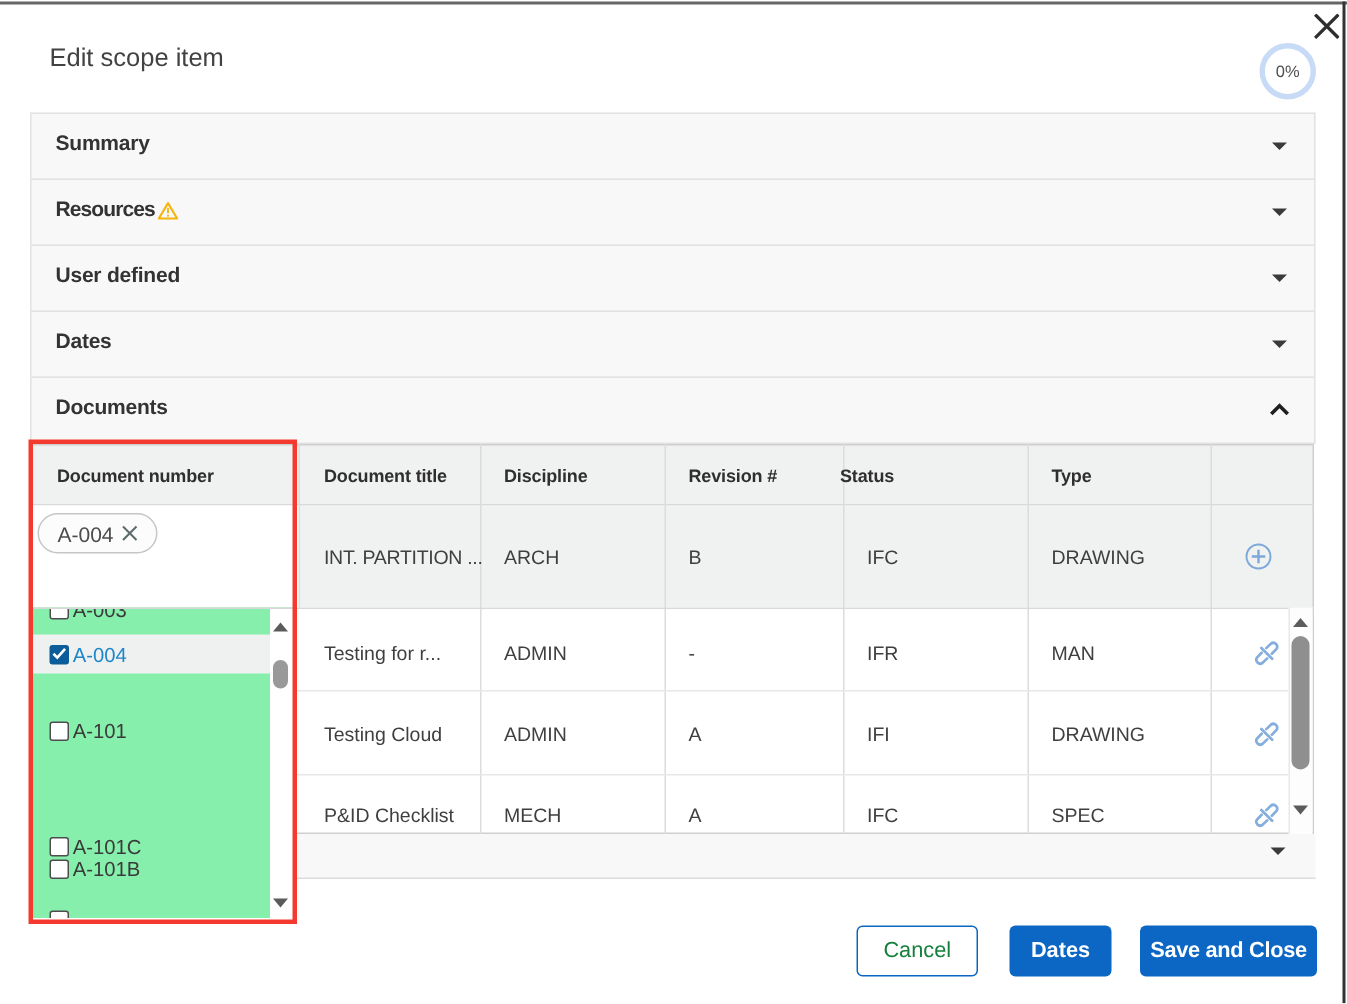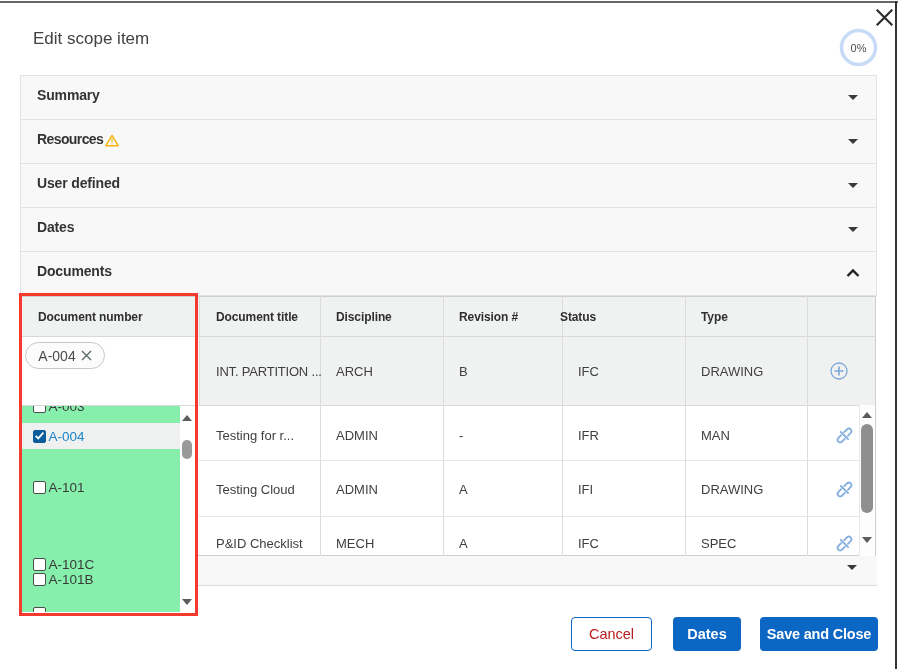--- a/index.html
+++ b/index.html
@@ -183,17 +183,17 @@
       </div>
 
     <div class="abs" style="left:159px; top:0; width:17px; height:207px; background:#fff;"></div>
     <div class="abs" style="left:161px; top:9px; width:0; height:0; border-left:5px solid transparent; border-right:5px solid transparent; border-bottom:6px solid #5b5b5b;"></div>
     <div class="abs" style="left:161px; top:34px; width:10px; height:19px; background:#999; border-radius:5px;"></div>
     <div class="abs" style="left:161px; top:193px; width:0; height:0; border-left:5px solid transparent; border-right:5px solid transparent; border-top:6px solid #5b5b5b;"></div>
   </div>
 
   <div class="abs" style="left:19px; top:293px; width:179px; height:323px; border:3px solid #f43a2e;"></div>
 
-  <div class="abs" style="left:571px; top:617px; width:81px; height:34px; background:#fff; border:1.5px solid #0b66c4; border-radius:4px; display:flex; align-items:center; justify-content:center; font-size:14.5px; color:#b91c1c;">Cancel</div>
+  <div class="abs" style="left:571px; top:617px; width:81px; height:34px; background:#fff; border:1.5px solid #0b66c4; border-radius:4px; display:flex; align-items:center; justify-content:center; font-size:14.5px; color:#15803d;">Cancel</div>
   <div class="abs" style="left:673px; top:617px; width:68px; height:34px; background:#0b66c4; border-radius:4px; display:flex; align-items:center; justify-content:center; font-size:14.5px; font-weight:bold; color:#fff;">Dates</div>
   <div class="abs" style="left:760px; top:617px; width:118px; height:34px; background:#0b66c4; border-radius:4px; display:flex; align-items:center; justify-content:center; font-size:14.5px; font-weight:bold; color:#fff; letter-spacing:-0.2px;">Save and Close</div>
 
 </div>
 
 </body></html>

